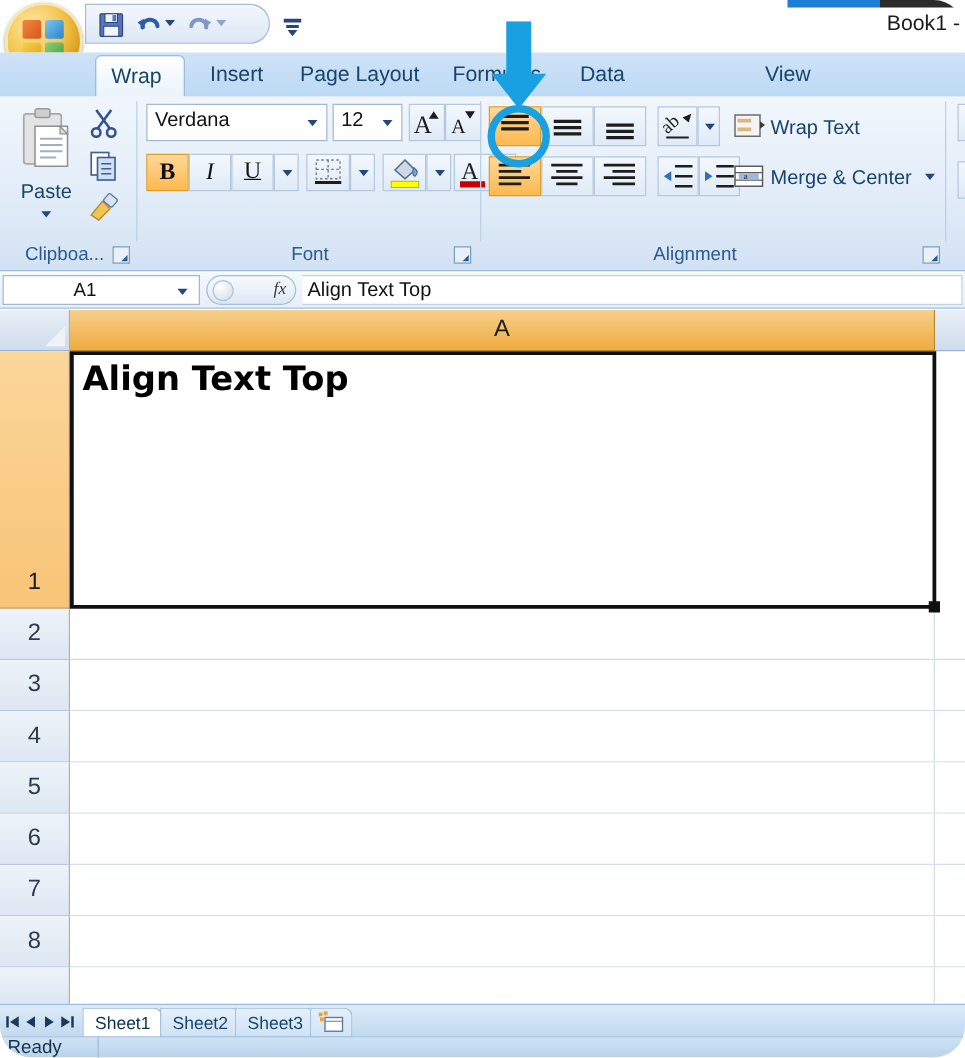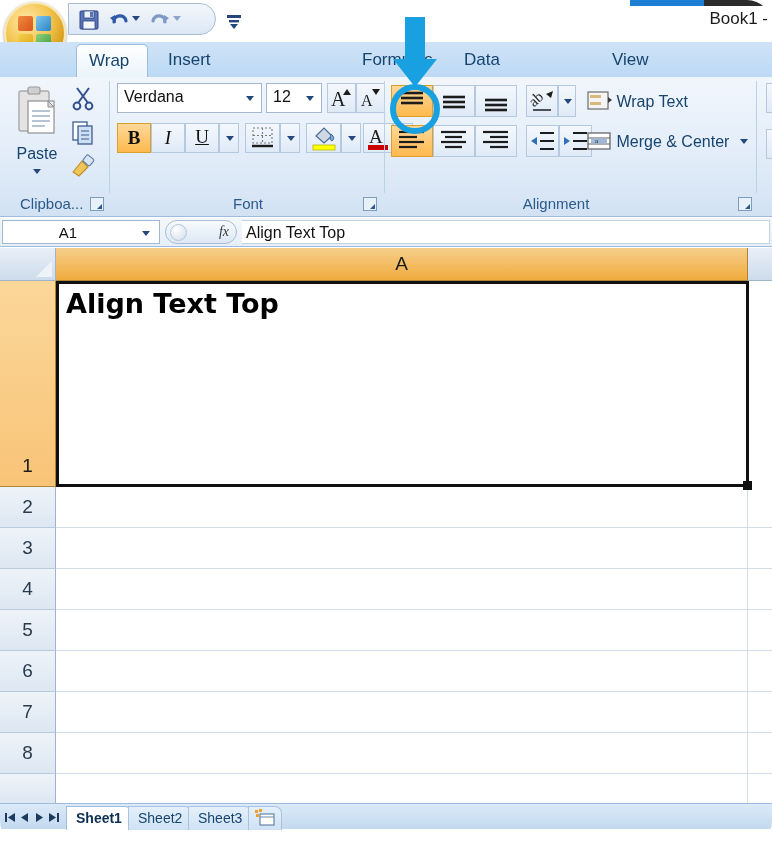--- a/index.html
+++ b/index.html
@@ -253,21 +253,21 @@
   .navbtn { position: absolute; top: 0; width: 15px; height: 20px; cursor: default; }
   .sheettab {
     position: absolute; top: 2px; height: 24px; line-height: 22px;
     font-size: 14px; color: #16446e; padding: 0 9px; white-space: nowrap;
     cursor: default;
     background: linear-gradient(to bottom,#e4f0fb,#cfe2f4);
     border: 1px solid #a7c3de; border-bottom: none;
     border-radius: 0 7px 0 0;
   }
   .sheettab.active {
-    background: #ffffff; font-weight: bold; color: #0b2f52;
+    background: #ffffff; font-weight: normal; color: #0b2f52;
     border-color: #9cbddd;
   }
   .addsheet {
     position: absolute; top: 2px; height: 24px; width: 34px;
     background: linear-gradient(to bottom,#e4f0fb,#cfe2f4);
     border: 1px solid #a7c3de; border-bottom: none; border-radius: 0 7px 0 0;
     cursor: default;
   }
   .statusbar {
     position: absolute; left: 0; top: 829px; width: 772px; height: 17px;
@@ -335,20 +335,21 @@
           <rect x="4" y="8" width="10" height="2.4" fill="#25477e"></rect>
           <path d="M5 12 L13 12 L9 17 Z" fill="#25477e"></path>
         </svg>
       </div>
     </div>
   </div>
 
   <div class="tabstrip">
     <div class="tab active" style="left:76px;width:72px">Wrap</div>
     <div class="tab" style="left:156px">Insert</div>
+    <div class="tab" style="left:228px">Page Layout</div>
     <div class="tab" style="left:350px">Formulas</div>
     <div class="tab" style="left:452px">Data</div>
     <div class="tab" style="left:600px">View</div>
   </div>
 
   <div class="ribbon">
 
     <div class="group clip-group">
       <div class="paste-btn">
         <svg width="50" height="58" viewBox="0 0 50 58" style="position:absolute;left:4px;top:2px">
@@ -703,19 +704,23 @@
         <line x1="7" y1="9" x2="21" y2="9" stroke="#5c7ba3" stroke-width=".9"></line>
         <g fill="#f0a030">
             <rect x="2" y="2" width="3" height="3"></rect>
             <rect x="6" y="1" width="3" height="3"></rect>
             <rect x="3" y="6" width="3" height="3"></rect>
           </g>
       </svg>
     </div>
   </div>
 
+  <div class="statusbar">
+    <div class="status-text">Ready</div>
+    <div class="status-sep"></div>
+  </div>
 
   <svg class="anno-arrow" viewBox="0 0 48 72">
     <polygon points="14,0 34,0 34,42 46,42 24,70 2,42 14,42" fill="#18a0e0"></polygon>
   </svg>
   <div class="anno-circle"></div>
 
 </div>
 
 </body></html>

